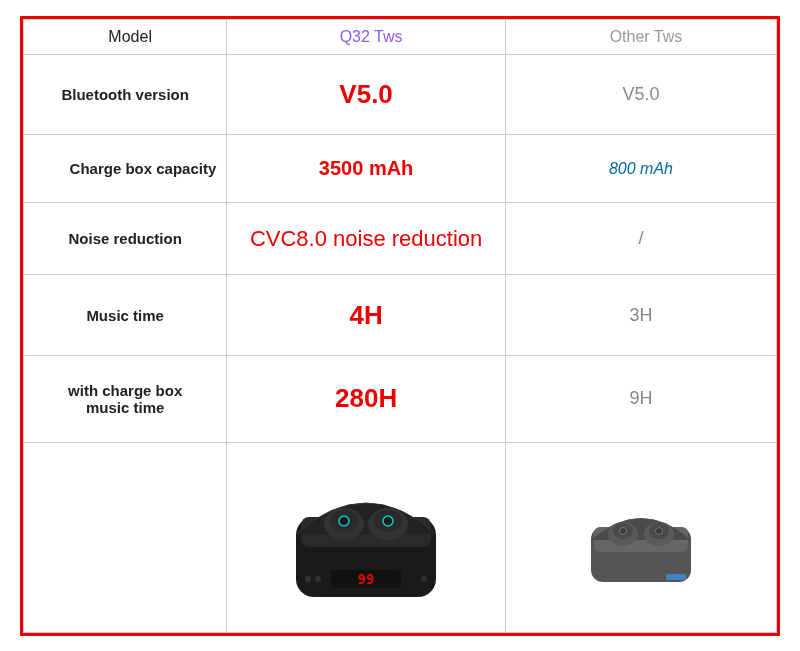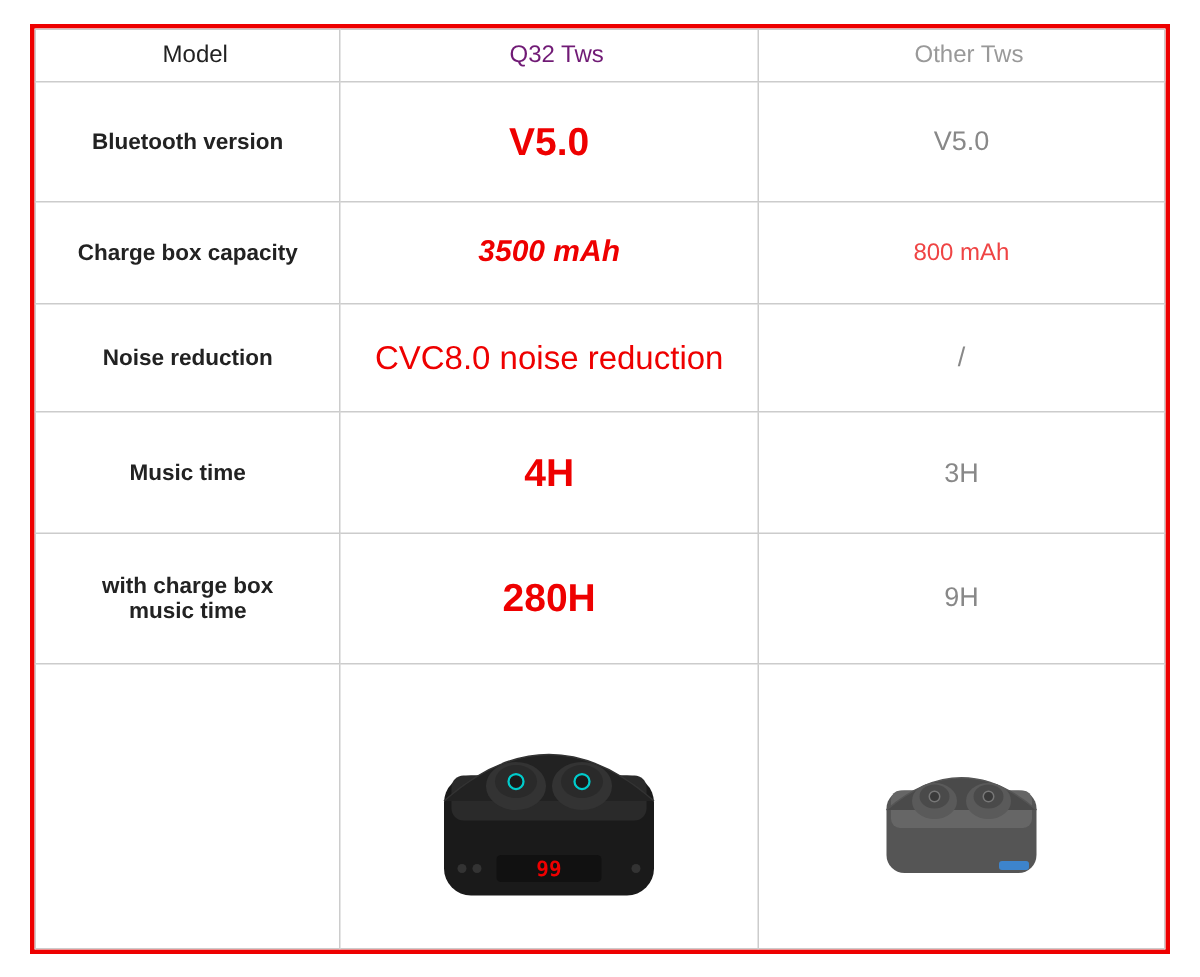--- a/index.html
+++ b/index.html
@@ -43,50 +43,50 @@
       width: 36%;
       margin-left: 45px;
     }
     .header-row th {
       font-size: 16px;
       font-weight: normal;
       background: #fff;
       padding-left: 20px;
     }
     .header-q32 {
-      color: #701a75;
+      color: #8b5cf6;
       font-size: 17px;
     }
     .header-other {
       color: #999;
       font-size: 17px;
     }
     .red-large {
       color: #e00;
       font-size: 26px;
       font-weight: bold;
     }
     .red-medium {
       color: #e00;
       font-size: 20px;
       font-weight: bold;
-      font-style: italic;
     }
     .red-text {
       color: #e00;
       font-size: 22px;
       font-weight: 500;
     }
     .gray-text {
       color: #888;
       font-size: 18px;
     }
     .gray-small {
-      color: #ef4444;
+      color: #0369a1;
       font-size: 16px;
+      font-style: italic;
     }
     .image-cell {
       height: 190px;
       vertical-align: middle;
     }
     
     .q32-img {
       display: flex;
       align-items: center;
       justify-content: center;
@@ -112,21 +112,21 @@
       </tr>
     </thead>
     <tbody id="table-body">
 
     <tr>
           <td class="col-label" style="white-space: pre-line;">Bluetooth version</td>
           <td class="col-q32 red-large">V5.0</td>
           <td class="col-other gray-text">V5.0</td>
         </tr>
         <tr>
-          <td class="col-label" style="white-space: pre-line;">Charge box capacity</td>
+          <td class="col-label" style="white-space: pre-line; text-align: right;">Charge box capacity</td>
           <td class="col-q32 red-medium">3500 mAh</td>
           <td class="col-other gray-small">800 mAh</td>
         </tr>
         <tr>
           <td class="col-label" style="white-space: pre-line;">Noise reduction</td>
           <td class="col-q32 red-text">CVC8.0 noise reduction</td>
           <td class="col-other gray-text">/</td>
         </tr>
         <tr>
           <td class="col-label" style="white-space: pre-line;">Music time</td>

